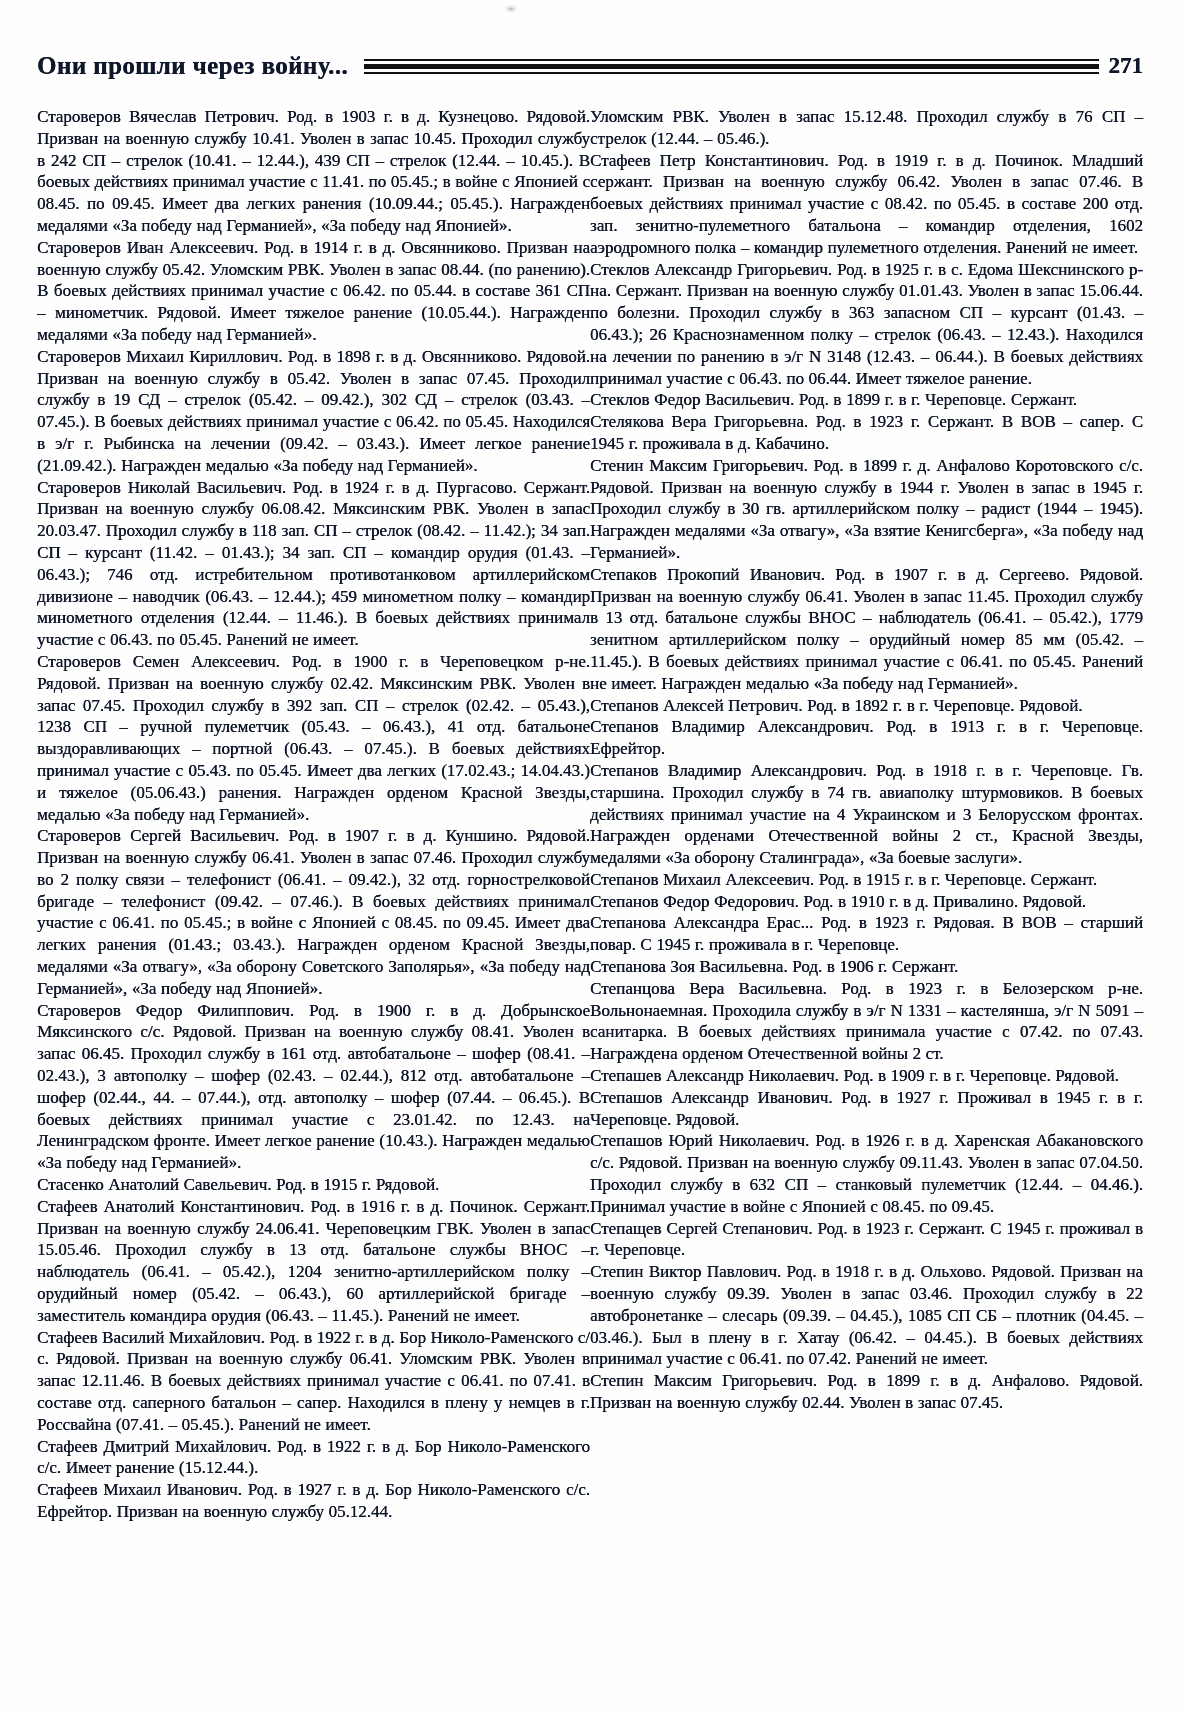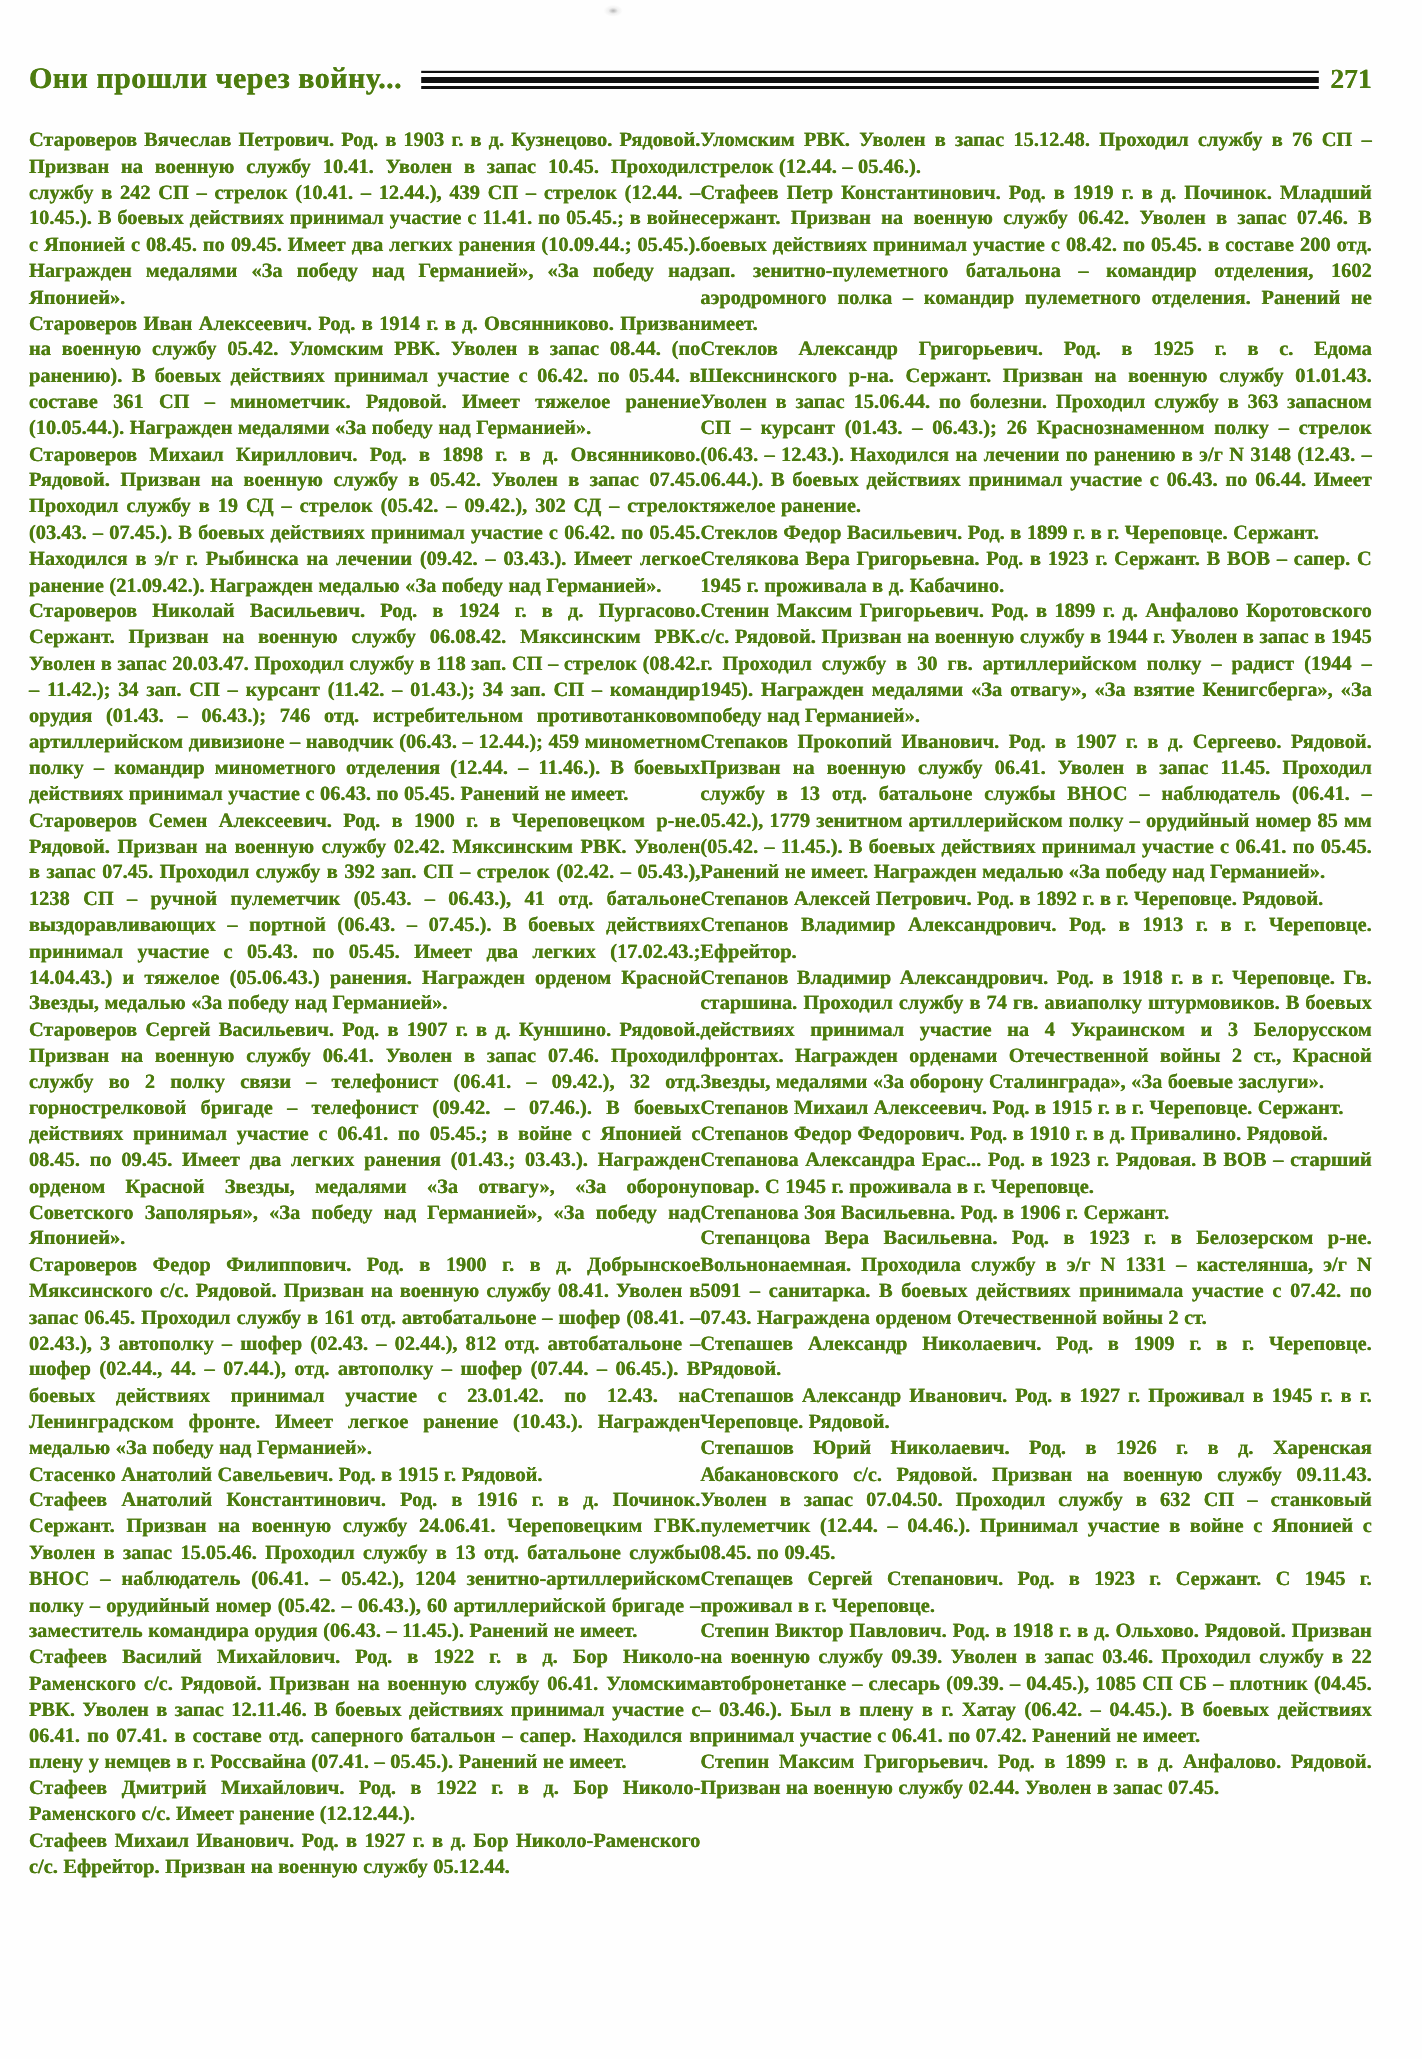--- a/index.html
+++ b/index.html
@@ -6,24 +6,24 @@
     margin: 0;
     padding: 0;
     background: #ffffff;
   }
   .page {
     position: relative;
     width: 1185px;
     height: 1716px;
     margin: 0 auto;
     background: #fefefe;
-    color: #4d7c0f;
+    color: #0f172a;
     font-family: "Liberation Serif", "DejaVu Serif", serif;
     box-sizing: border-box;
-    padding: 52px 42px 0 24px;
+    padding: 52px 42px 0 37px;
     overflow: hidden;
   }
   .scan-artifact {
     position: absolute;
     top: 4px;
     left: 503px;
     width: 16px;
     height: 10px;
     background: radial-gradient(closest-side, rgba(120,120,120,0.55), rgba(160,160,160,0.15), transparent);
     border-radius: 50%;
@@ -54,21 +54,20 @@
     );
   }
   .page-number {
     font-size: 23px;
     font-weight: 700;
     white-space: nowrap;
     text-shadow: 0.3px 0 0 currentColor;
   }
   .columns {
     display: flex;
-    font-weight: bold;
   }
   .col {
     flex: 1 1 0;
     min-width: 0;
   }
   .col p {
     margin: 0;
     font-size: 17px;
     line-height: 21.8px;
     text-align: justify;
@@ -94,21 +93,21 @@
       <p>Староверов Вячеслав Петрович. Род. в 1903 г. в д. Кузнецово. Рядовой. Призван на военную службу 10.41. Уволен в запас 10.45. Проходил службу в 242 СП – стрелок (10.41. – 12.44.), 439 СП – стрелок (12.44. – 10.45.). В боевых действиях принимал участие с 11.41. по 05.45.; в войне с Японией с 08.45. по 09.45. Имеет два легких ранения (10.09.44.; 05.45.). Награжден медалями «За победу над Германией», «За победу над Японией».</p>
       <p>Староверов Иван Алексеевич. Род. в 1914 г. в д. Овсянниково. Призван на военную службу 05.42. Уломским РВК. Уволен в запас 08.44. (по ранению). В боевых действиях принимал участие с 06.42. по 05.44. в составе 361 СП – минометчик. Рядовой. Имеет тяжелое ранение (10.05.44.). Награжден медалями «За победу над Германией».</p>
       <p>Староверов Михаил Кириллович. Род. в 1898 г. в д. Овсянниково. Рядовой. Призван на военную службу в 05.42. Уволен в запас 07.45. Проходил службу в 19 СД – стрелок (05.42. – 09.42.), 302 СД – стрелок (03.43. – 07.45.). В боевых действиях принимал участие с 06.42. по 05.45. Находился в э/г г. Рыбинска на лечении (09.42. – 03.43.). Имеет легкое ранение (21.09.42.). Награжден медалью «За победу над Германией».</p>
       <p>Староверов Николай Васильевич. Род. в 1924 г. в д. Пургасово. Сержант. Призван на военную службу 06.08.42. Мяксинским РВК. Уволен в запас 20.03.47. Проходил службу в 118 зап. СП – стрелок (08.42. – 11.42.); 34 зап. СП – курсант (11.42. – 01.43.); 34 зап. СП – командир орудия (01.43. – 06.43.); 746 отд. истребительном противотанковом артиллерийском дивизионе – наводчик (06.43. – 12.44.); 459 минометном полку – командир минометного отделения (12.44. – 11.46.). В боевых действиях принимал участие с 06.43. по 05.45. Ранений не имеет.</p>
       <p>Староверов Семен Алексеевич. Род. в 1900 г. в Череповецком р-не. Рядовой. Призван на военную службу 02.42. Мяксинским РВК. Уволен в запас 07.45. Проходил службу в 392 зап. СП – стрелок (02.42. – 05.43.), 1238 СП – ручной пулеметчик (05.43. – 06.43.), 41 отд. батальоне выздоравливающих – портной (06.43. – 07.45.). В боевых действиях принимал участие с 05.43. по 05.45. Имеет два легких (17.02.43.; 14.04.43.) и тяжелое (05.06.43.) ранения. Награжден орденом Красной Звезды, медалью «За победу над Германией».</p>
       <p>Староверов Сергей Васильевич. Род. в 1907 г. в д. Куншино. Рядовой. Призван на военную службу 06.41. Уволен в запас 07.46. Проходил службу во 2 полку связи – телефонист (06.41. – 09.42.), 32 отд. горнострелковой бригаде – телефонист (09.42. – 07.46.). В боевых действиях принимал участие с 06.41. по 05.45.; в войне с Японией с 08.45. по 09.45. Имеет два легких ранения (01.43.; 03.43.). Награжден орденом Красной Звезды, медалями «За отвагу», «За оборону Советского Заполярья», «За победу над Германией», «За победу над Японией».</p>
       <p>Староверов Федор Филиппович. Род. в 1900 г. в д. Добрынское Мяксинского с/с. Рядовой. Призван на военную службу 08.41. Уволен в запас 06.45. Проходил службу в 161 отд. автобатальоне – шофер (08.41. – 02.43.), 3 автополку – шофер (02.43. – 02.44.), 812 отд. автобатальоне – шофер (02.44., 44. – 07.44.), отд. автополку – шофер (07.44. – 06.45.). В боевых действиях принимал участие с 23.01.42. по 12.43. на Ленинградском фронте. Имеет легкое ранение (10.43.). Награжден медалью «За победу над Германией».</p>
       <p>Стасенко Анатолий Савельевич. Род. в 1915 г. Рядовой.</p>
       <p>Стафеев Анатолий Константинович. Род. в 1916 г. в д. Починок. Сержант. Призван на военную службу 24.06.41. Череповецким ГВК. Уволен в запас 15.05.46. Проходил службу в 13 отд. батальоне службы ВНОС – наблюдатель (06.41. – 05.42.), 1204 зенитно-артиллерийском полку – орудийный номер (05.42. – 06.43.), 60 артиллерийской бригаде – заместитель командира орудия (06.43. – 11.45.). Ранений не имеет.</p>
       <p>Стафеев Василий Михайлович. Род. в 1922 г. в д. Бор Николо-Раменского с/с. Рядовой. Призван на военную службу 06.41. Уломским РВК. Уволен в запас 12.11.46. В боевых действиях принимал участие с 06.41. по 07.41. в составе отд. саперного батальон – сапер. Находился в плену у немцев в г. Россвайна (07.41. – 05.45.). Ранений не имеет.</p>
-      <p>Стафеев Дмитрий Михайлович. Род. в 1922 г. в д. Бор Николо-Раменского с/с. Имеет ранение (12.12.44.).</p>
+      <p>Стафеев Дмитрий Михайлович. Род. в 1922 г. в д. Бор Николо-Раменского с/с. Имеет ранение (15.12.44.).</p>
       <p>Стафеев Михаил Иванович. Род. в 1927 г. в д. Бор Николо-Раменского с/с. Ефрейтор. Призван на военную службу 05.12.44.</p>
     </div>
     <div class="col">
       <p>Уломским РВК. Уволен в запас 15.12.48. Проходил службу в 76 СП – стрелок (12.44. – 05.46.).</p>
       <p>Стафеев Петр Константинович. Род. в 1919 г. в д. Починок. Младший сержант. Призван на военную службу 06.42. Уволен в запас 07.46. В боевых действиях принимал участие с 08.42. по 05.45. в составе 200 отд. зап. зенитно-пулеметного батальона – командир отделения, 1602 аэродромного полка – командир пулеметного отделения. Ранений не имеет.</p>
       <p>Стеклов Александр Григорьевич. Род. в 1925 г. в с. Едома Шекснинского р-на. Сержант. Призван на военную службу 01.01.43. Уволен в запас 15.06.44. по болезни. Проходил службу в 363 запасном СП – курсант (01.43. – 06.43.); 26 Краснознаменном полку – стрелок (06.43. – 12.43.). Находился на лечении по ранению в э/г N 3148 (12.43. – 06.44.). В боевых действиях принимал участие с 06.43. по 06.44. Имеет тяжелое ранение.</p>
       <p>Стеклов Федор Васильевич. Род. в 1899 г. в г. Череповце. Сержант.</p>
       <p>Стелякова Вера Григорьевна. Род. в 1923 г. Сержант. В ВОВ – сапер. С 1945 г. проживала в д. Кабачино.</p>
       <p>Стенин Максим Григорьевич. Род. в 1899 г. д. Анфалово Коротовского с/с. Рядовой. Призван на военную службу в 1944 г. Уволен в запас в 1945 г. Проходил службу в 30 гв. артиллерийском полку – радист (1944 – 1945). Награжден медалями «За отвагу», «За взятие Кенигсберга», «За победу над Германией».</p>
       <p>Степаков Прокопий Иванович. Род. в 1907 г. в д. Сергеево. Рядовой. Призван на военную службу 06.41. Уволен в запас 11.45. Проходил службу в 13 отд. батальоне службы ВНОС – наблюдатель (06.41. – 05.42.), 1779 зенитном артиллерийском полку – орудийный номер 85 мм (05.42. – 11.45.). В боевых действиях принимал участие с 06.41. по 05.45. Ранений не имеет. Награжден медалью «За победу над Германией».</p>

